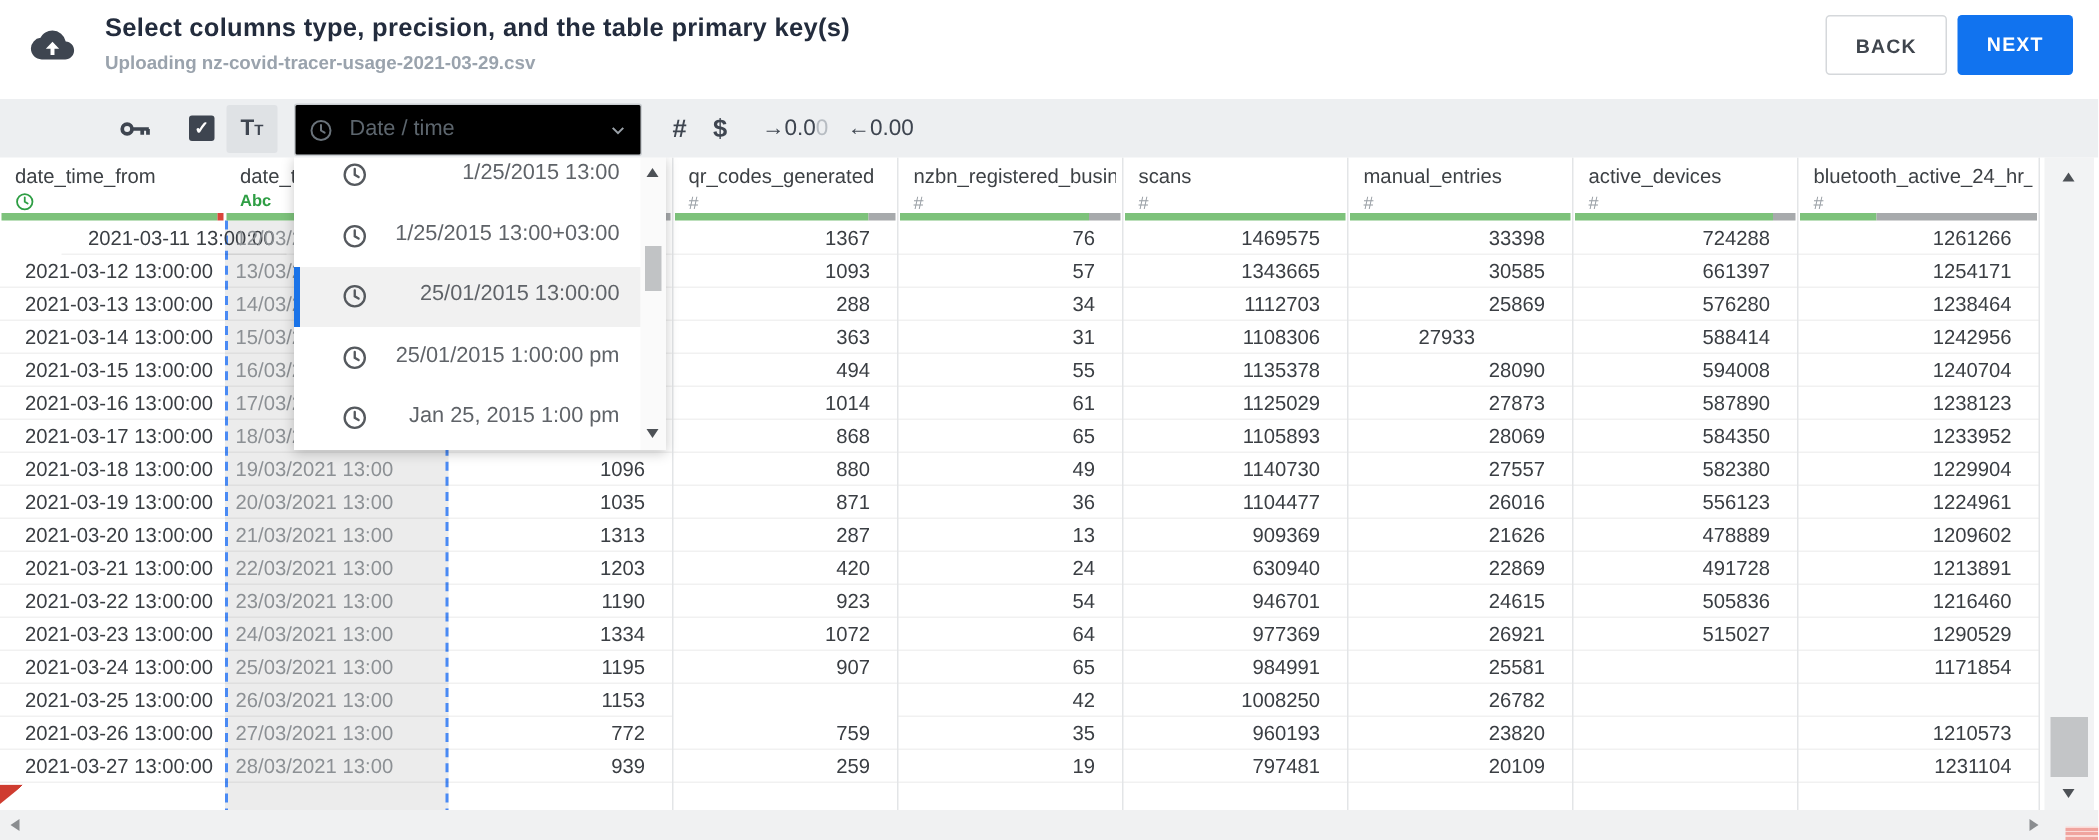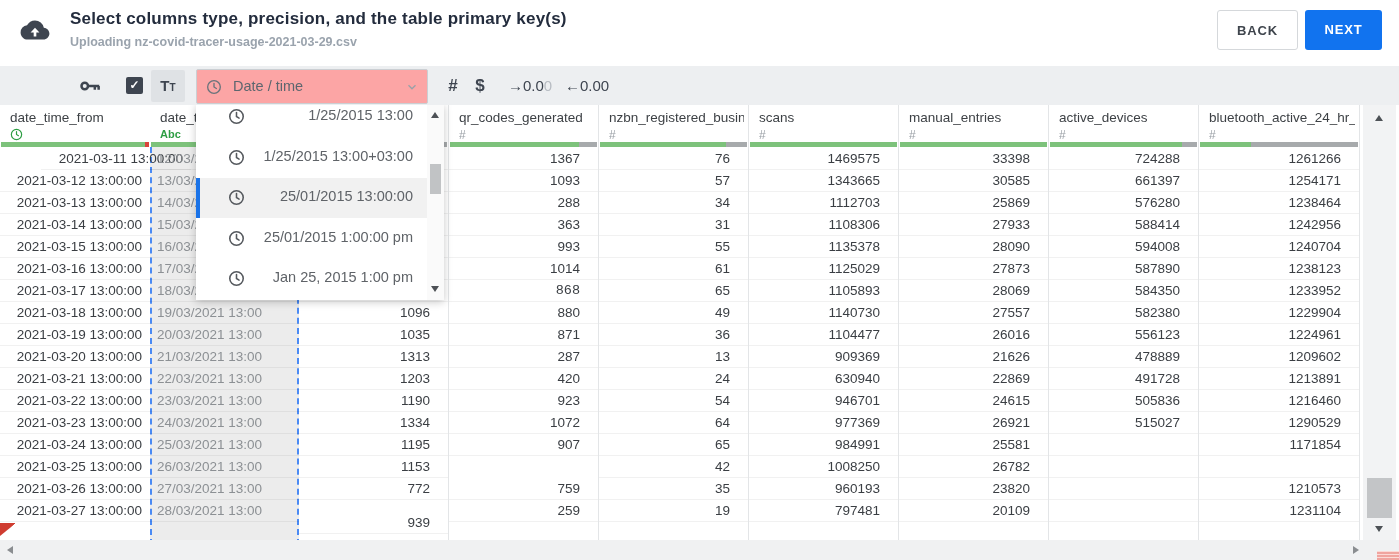--- a/index.html
+++ b/index.html
@@ -19,21 +19,21 @@
   
   .toolbar { position:absolute; left:0; top:66px; width:1399px; height:39px; background:#edeff1; z-index:35; }
   .t-ic { position:absolute; top:0; height:39px; display:flex; align-items:center; justify-content:center; color:#3e4550; }
   .key-ic { left:78px; width:24px; }
   .chk { position:absolute; left:126px; top:11px; width:17px; height:17px; background:#3e4550; border-radius:2px;
          color:#fff; font-size:12px; font-weight:700; text-align:center; line-height:17px; cursor:pointer; }
   .tt-btn { position:absolute; left:151px; top:4px; width:34px; height:32px; background:#dfe2e5; border-radius:2px;
             text-align:center; line-height:32px; color:#3e4550; cursor:pointer; }
   .tt-btn .big { font-size:15px; font-weight:600; }
   .tt-btn .small { font-size:10px; font-weight:600; }
-  .type-select { position:absolute; left:196px; top:3px; width:232px; height:35px; background:#fca5a5;
+  .type-select { position:absolute; left:196px; top:3px; width:232px; height:35px; background:#000000;
                  border:1px solid #cbcfd3; border-radius:2px; cursor:pointer; }
   .type-select .lbl { position:absolute; left:36px; top:8px; font-size:14.5px; color:#5d666e; }
   .type-select .clock { position:absolute; left:9px; top:9px; }
   .type-select .chev { position:absolute; right:8px; top:10px; }
   .hash-ic { left:443px; width:20px; font-size:17px; font-weight:600; }
   .dollar-ic { left:470px; width:20px; font-size:17px; font-weight:600; }
   .prec { position:absolute; top:0; height:39px; line-height:39px; font-size:15px; color:#3e4550; cursor:pointer; }
   .prec-right { left:508px; }
   .prec-left { left:565px; }
   .prec .dim { color:#b7bcc2; }
@@ -166,36 +166,36 @@
         <div class="cell c-right" style="top: 175px;"></div>
         <div class="cell c-right" style="top: 197px;">1096</div>
         <div class="cell c-right" style="top: 219px;">1035</div>
         <div class="cell c-right" style="top: 241px;">1313</div>
         <div class="cell c-right" style="top: 263px;">1203</div>
         <div class="cell c-right" style="top: 285px;">1190</div>
         <div class="cell c-right" style="top: 307px;">1334</div>
         <div class="cell c-right" style="top: 329px;">1195</div>
         <div class="cell c-right" style="top: 351px;">1153</div>
         <div class="cell c-right" style="top: 373px;">772</div>
-        <div class="cell c-right" style="top: 395px; margin-top: 12px;">939</div>
+        <div class="cell c-right" style="top: 395px;">939</div>
       </div>
       <div class="col vline" style="left: 448px; width: 150px;">
         <div class="col-name">qr_codes_generated</div>
         <div class="col-type numtype">#</div>
         <div class="col-bar">
           <span style="width: 88%; background: rgb(125, 194, 123);"></span>
           <span style="width: 12%; background: rgb(167, 170, 172);"></span>
         </div>
         <div class="cell c-right" style="top: 43px;">1367</div>
         <div class="cell c-right" style="top: 65px;">1093</div>
         <div class="cell c-right" style="top: 87px;">288</div>
         <div class="cell c-right" style="top: 109px;">363</div>
-        <div class="cell c-right" style="top: 131px;">993</div>
+        <div class="cell c-right" style="top: 131px;">494</div>
         <div class="cell c-right" style="top: 153px;">1014</div>
-        <div class="cell c-right" style="top: 175px; font-family: Liberation Mono, monospace;">868</div>
+        <div class="cell c-right" style="top: 175px;">868</div>
         <div class="cell c-right" style="top: 197px;">880</div>
         <div class="cell c-right" style="top: 219px;">871</div>
         <div class="cell c-right" style="top: 241px;">287</div>
         <div class="cell c-right" style="top: 263px;">420</div>
         <div class="cell c-right" style="top: 285px;">923</div>
         <div class="cell c-right" style="top: 307px;">1072</div>
         <div class="cell c-right" style="top: 329px;">907</div>
         <div class="cell c-right" style="top: 373px;">759</div>
         <div class="cell c-right" style="top: 395px;">259</div>
       </div>
@@ -250,21 +250,21 @@
       </div>
       <div class="col vline" style="left: 898px; width: 150px;">
         <div class="col-name">manual_entries</div>
         <div class="col-type numtype">#</div>
         <div class="col-bar">
           <span style="width: 100%; background: rgb(125, 194, 123);"></span>
         </div>
         <div class="cell c-right" style="top: 43px;">33398</div>
         <div class="cell c-right" style="top: 65px;">30585</div>
         <div class="cell c-right" style="top: 87px;">25869</div>
-        <div class="cell c-right" style="top: 109px;">27933</div>
+        <div class="cell c-right" style="top: 109px; text-align: center;">27933</div>
         <div class="cell c-right" style="top: 131px;">28090</div>
         <div class="cell c-right" style="top: 153px;">27873</div>
         <div class="cell c-right" style="top: 175px;">28069</div>
         <div class="cell c-right" style="top: 197px;">27557</div>
         <div class="cell c-right" style="top: 219px;">26016</div>
         <div class="cell c-right" style="top: 241px;">21626</div>
         <div class="cell c-right" style="top: 263px;">22869</div>
         <div class="cell c-right" style="top: 285px;">24615</div>
         <div class="cell c-right" style="top: 307px;">26921</div>
         <div class="cell c-right" style="top: 329px;">25581</div>

